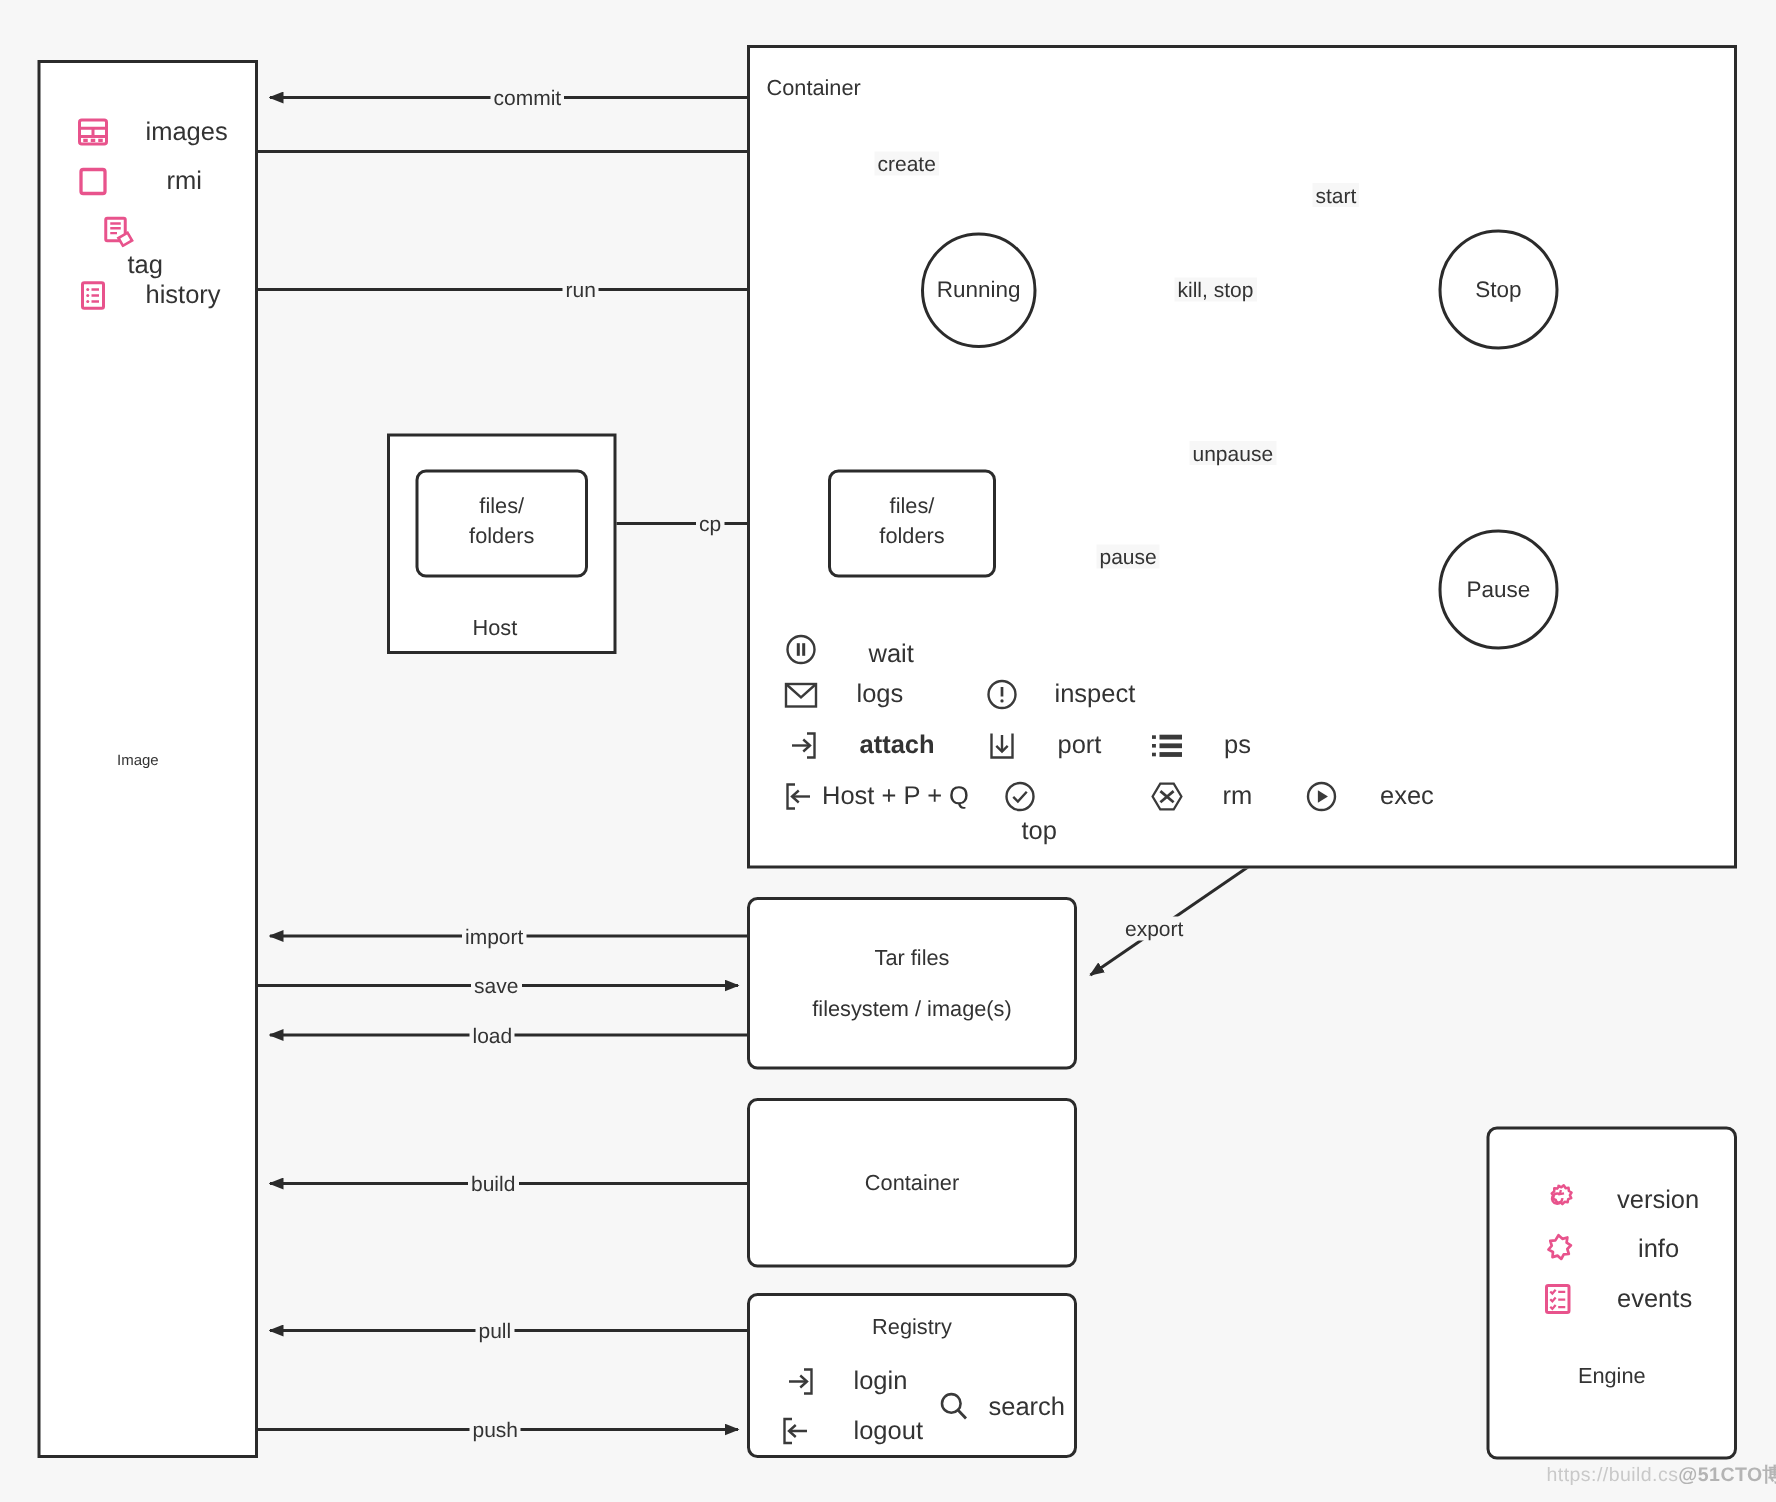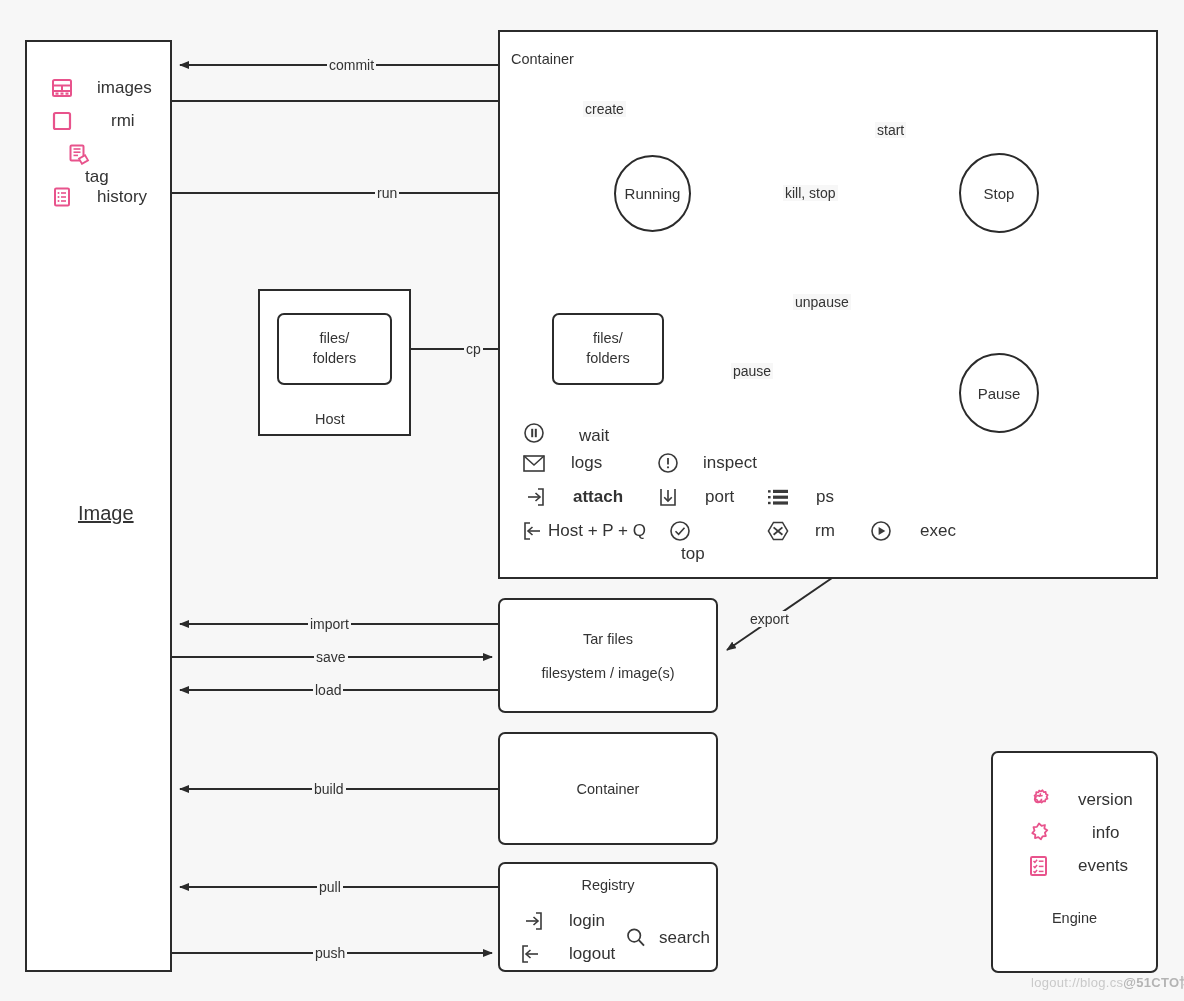--- a/index.html
+++ b/index.html
@@ -33,24 +33,23 @@
     border-radius: 50%;
     box-sizing: border-box;
     display: flex;
     align-items: center;
     justify-content: center;
     font-size: 15px;
     color: #333;
   }
   .lbl {
     position: absolute;
-    font-size: 20px;
+    font-size: 10px;
     color: #333;
     white-space: nowrap;
-    text-decoration: underline;
   }
   .edge-lbl {
     position: absolute;
     font-size: 14px;
     color: #333;
     background: #f7f7f7;
     padding: 0 2px;
     white-space: nowrap;
     line-height: 16px;
   }
@@ -427,16 +426,16 @@
         <line x1="11.8" y1="12.4" x2="16.5" y2="12.4" stroke="#e8538c" stroke-width="1.5"></line>
         <line x1="11.8" y1="17.4" x2="16.5" y2="17.4" stroke="#e8538c" stroke-width="1.5"></line>
       </svg>
     </span>
     <span class="tx" style="margin-left:26px;">events</span>
   </div>
 
   <div class="box-title" style="left:991px; top:910px; width:167px;">Engine</div>
 
   <div class="watermark" style="left:1031px; top:974px;">
-    <span>logout://blog.cs</span><span class="wm-strong">@51CTO博客</span>
+    <span>https://build.cs</span><span class="wm-strong">@51CTO博客</span>
   </div>
 
 </div>
 
 </body></html>

